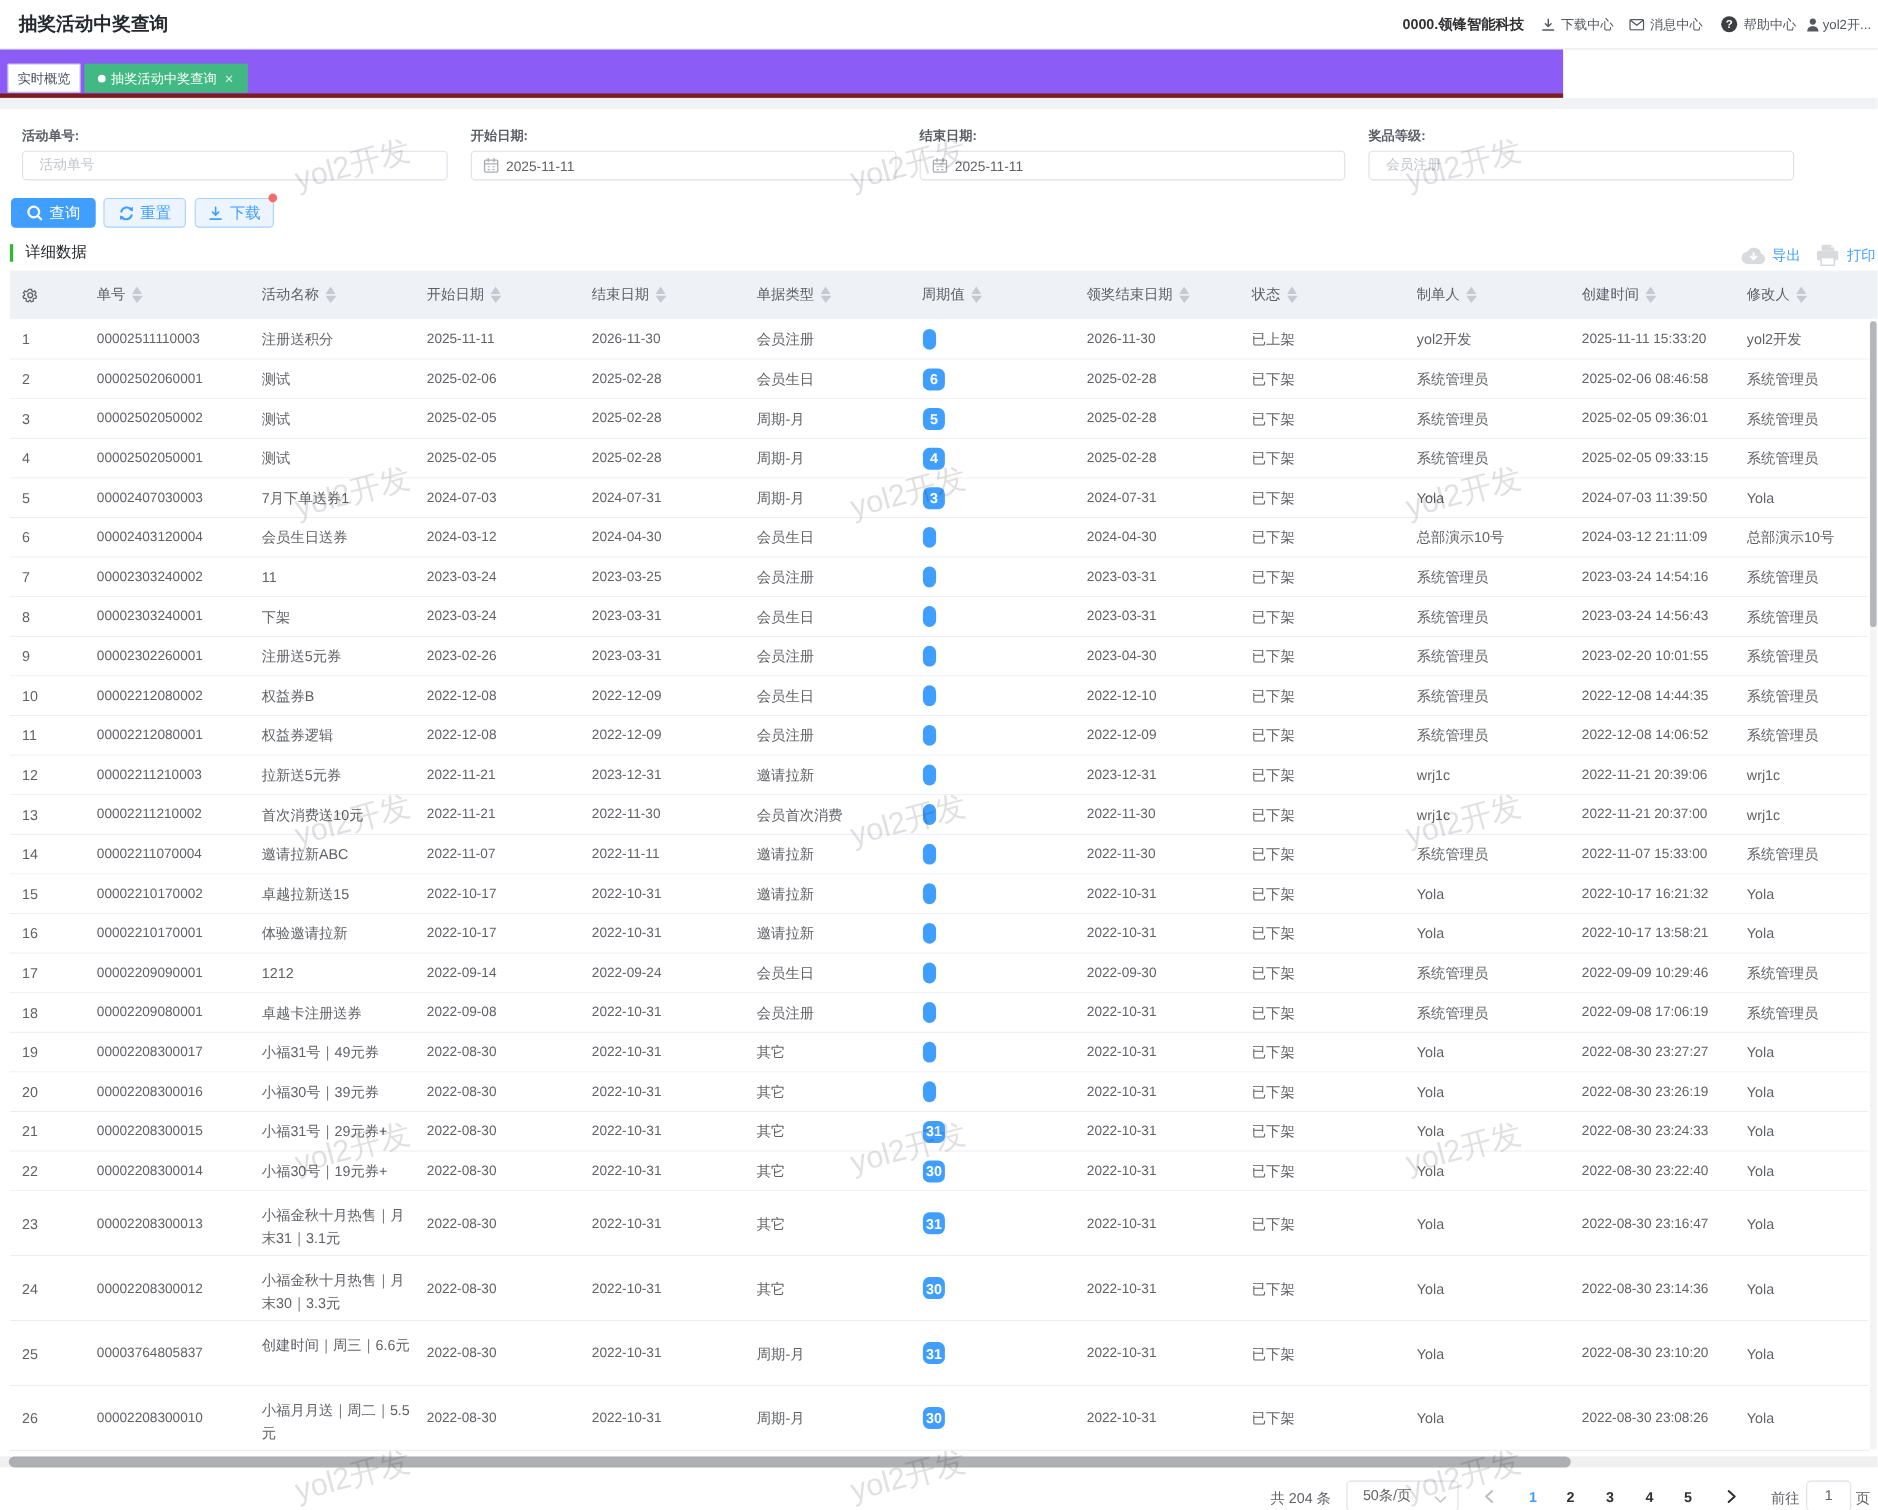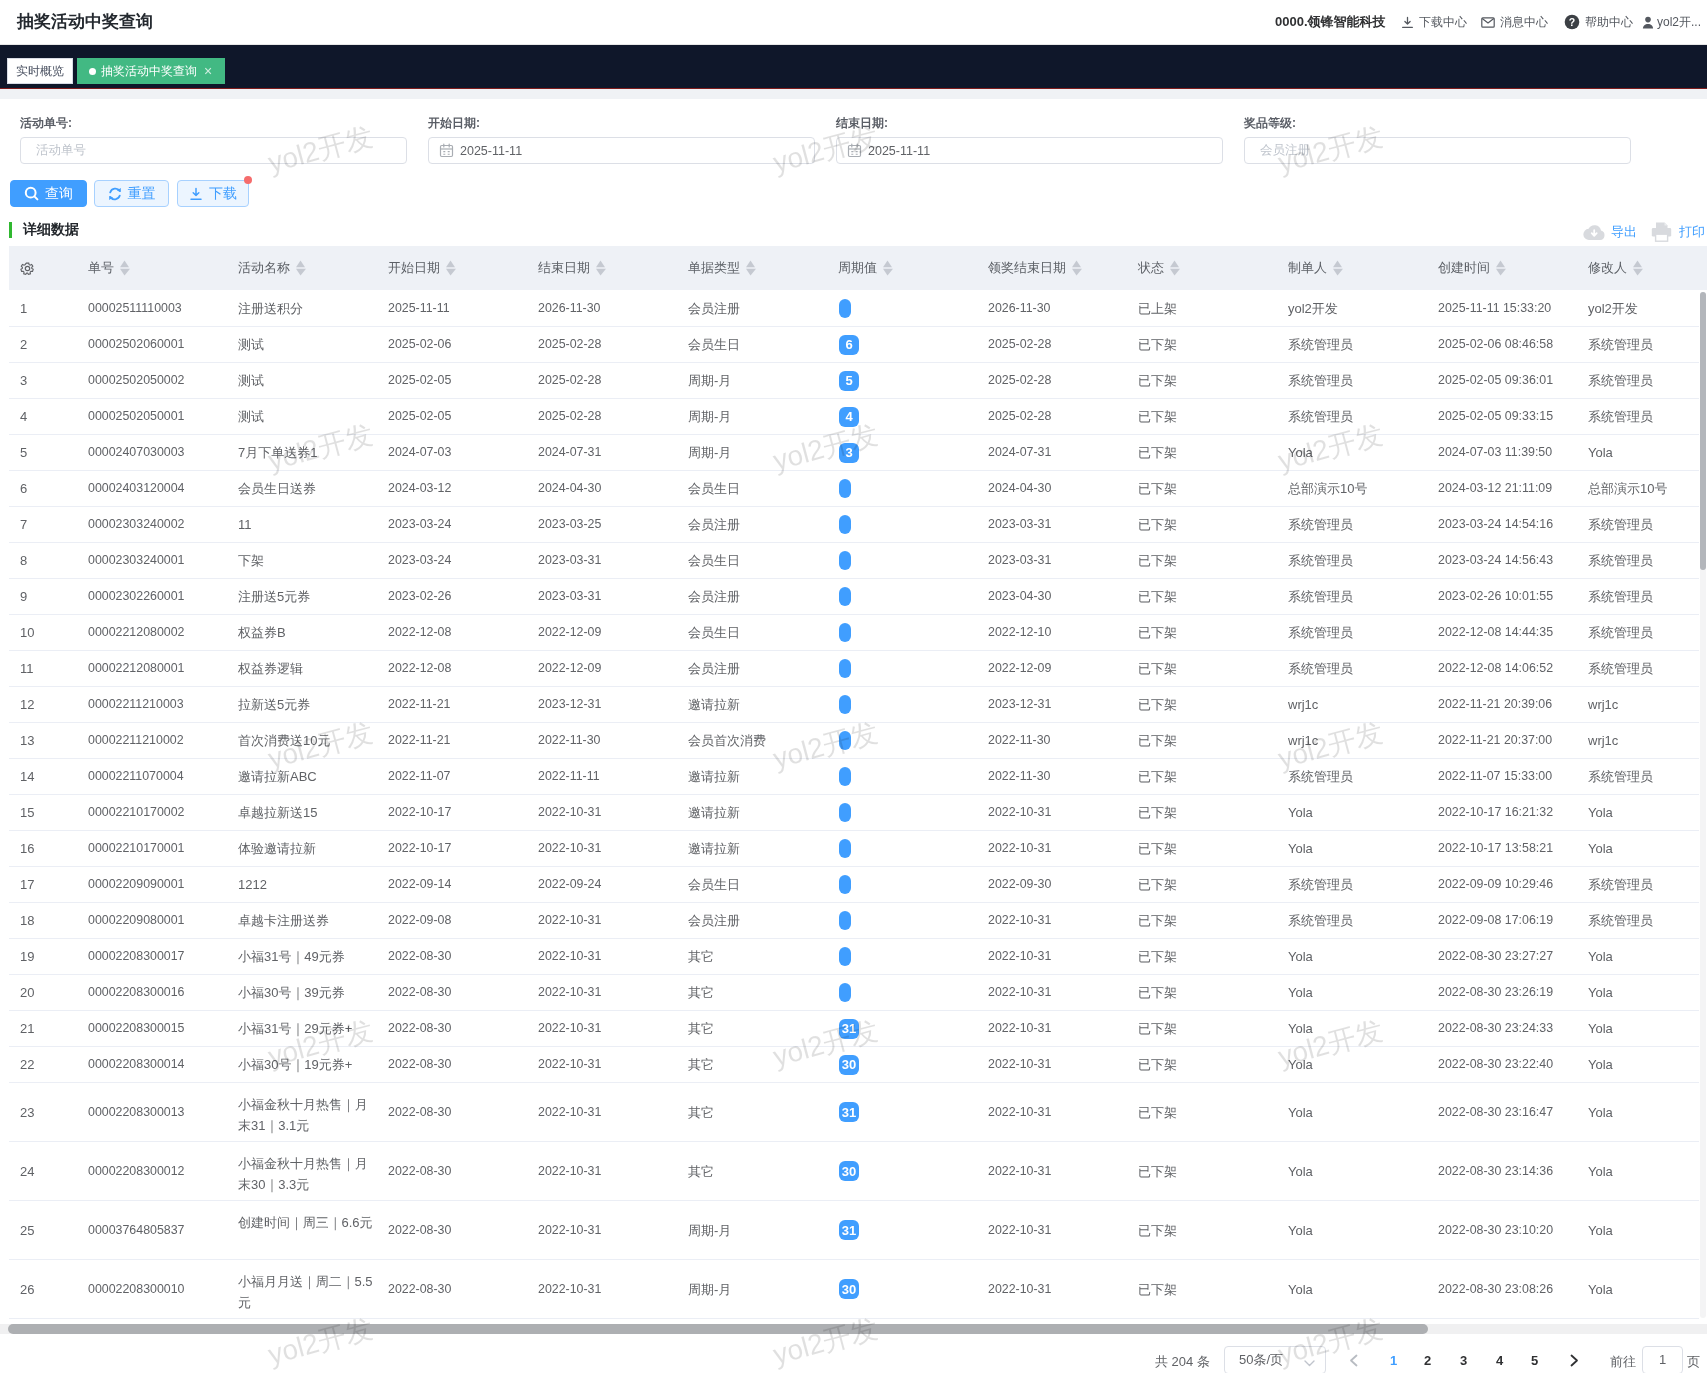--- a/index.html
+++ b/index.html
@@ -4,40 +4,40 @@
 html,body{width:1707px;height:1373px;overflow:hidden;background:#fff;
  font-family:"Liberation Sans",sans-serif;position:relative}
 .abs{position:absolute}
 
 .hdr{position:absolute;left:0;top:0;width:1707px;height:45px;background:#fff;border-bottom:1px solid #e7e7e7}
 .hdr h1{position:absolute;left:17px;top:10px;font-size:17px;font-weight:bold;color:#24292f;white-space:nowrap}
 .hmenu{position:absolute;top:0;height:44px;display:flex;align-items:center;color:#54585f;font-size:12px;white-space:nowrap}
 .corp{font-weight:bold;color:#303133;font-size:13px}
 .hitem{display:flex;align-items:center;gap:5px}
 
-.tags{position:absolute;left:0;top:45px;width:1707px;height:44px;background:#0f172a;border-bottom:1px solid #7f1d1d}
+.tags{position:absolute;left:0;top:45px;width:1421px;height:44px;background:#8b5cf6;border-bottom:4px solid #7f1d1d}
 .tag{position:absolute;top:13px;height:26px;line-height:24px;font-size:12px;color:#495060;background:#fff;border:1px solid #d8dce5;padding:0 8px}
 .tag.on{background:#42b983;color:#fff;border-color:#42b983;font-size:12px;line-height:26px;padding:0 0 0 11px;width:148px;display:flex;align-items:center;white-space:nowrap}
 .tag.on .dot{width:7px;height:7px;border-radius:50%;background:#fff;display:inline-block;margin-right:5px;flex:none}
 .tag.on .x{margin-left:7px;font-size:14px;color:#fff;opacity:.75}
 .gap{position:absolute;left:0;top:89px;width:1707px;height:10px;background:#f0f2f5}
 
 .flabel{position:absolute;top:115px;font-size:12px;font-weight:700;color:#5a5e66}
 .finput{position:absolute;top:137px;height:27px;border:1px solid #dcdfe6;border-radius:4px;background:#fff;font-size:12.5px;display:flex;align-items:center}
 .ph{color:#bfc4cc}
 .dtxt{color:#606266}
 
 .btn{position:absolute;top:180px;height:27px;border-radius:4px;font-size:14px;display:flex;align-items:center;justify-content:center;gap:6px}
 .btn.primary{background:#409eff;color:#fff;border:1px solid #409eff}
 .btn.plain{background:#ecf5ff;color:#409eff;border:1px solid #a7d1ff}
 .reddot{position:absolute;width:8px;height:8px;border-radius:50%;background:#f56c6c;left:244px;top:176px}
 
 .sect{position:absolute;left:9px;top:221px;display:flex;align-items:center}
 .sbar{width:3px;height:16px;background:#30b830;margin-right:11px}
-.stxt{font-size:14px;font-weight:bold;color:#22262b}
+.stxt{font-size:14px;font-weight:normal;color:#22262b}
 .tools{position:absolute;top:222px;left:1581px;display:flex;align-items:center;font-size:13px;color:#409eff;white-space:nowrap}
 
 .tbl{position:absolute;left:0;top:246px;width:1707px}
 .thead{position:absolute;left:9px;top:0;width:1698px;height:44px;background:#eef1f6}
 .th{position:absolute;top:0;height:44px;display:flex;align-items:center;font-size:13px;font-weight:500;color:#5c6066;gap:5px}
 .trow{position:absolute;left:9px;width:1690px;background:#fff;border-bottom:1px solid #ebeef5}
 .td{position:absolute;top:0;height:100%;display:flex;align-items:center;font-size:13px;color:#606266;line-height:21px;white-space:nowrap}
 .td.n{font-size:12.4px}
 .badge{background:#409eff;color:#fff;font-size:13px;font-weight:bold;border-radius:6px;height:20px;min-width:20px;display:flex;align-items:center;justify-content:center}
 .badge.empty{width:12px;min-width:12px;height:19px}
@@ -355,21 +355,21 @@
       <div class="td" style="left:229px;width:140px;display:block;padding-top:7px;height:auto;white-space:normal;word-break:break-all">注册送5元券</div>
       <div class="td n" style="left:379px">2023-02-26</div>
       <div class="td n" style="left:529px">2023-03-31</div>
       <div class="td" style="left:679px">会员注册</div>
       <div class="td" style="left:830px">
         <span class="badge empty"></span>
       </div>
       <div class="td n" style="left:979px">2023-04-30</div>
       <div class="td" style="left:1129px">已下架</div>
       <div class="td" style="left:1279px">系统管理员</div>
-      <div class="td n" style="left:1429px">2023-02-26 10:01:55</div>
+      <div class="td n" style="left:1429px">2023-02-20 10:01:55</div>
       <div class="td" style="left:1579px">系统管理员</div>
     </div>
     <div class="trow" style="top:369px;height:36px">
       <div class="td" style="left:11px">10</div>
       <div class="td n" style="left:79px">00002212080002</div>
       <div class="td" style="left:229px;width:140px;display:block;padding-top:7px;height:auto;white-space:normal;word-break:break-all">权益券B</div>
       <div class="td n" style="left:379px">2022-12-08</div>
       <div class="td n" style="left:529px">2022-12-09</div>
       <div class="td" style="left:679px">会员生日</div>
       <div class="td" style="left:830px">

